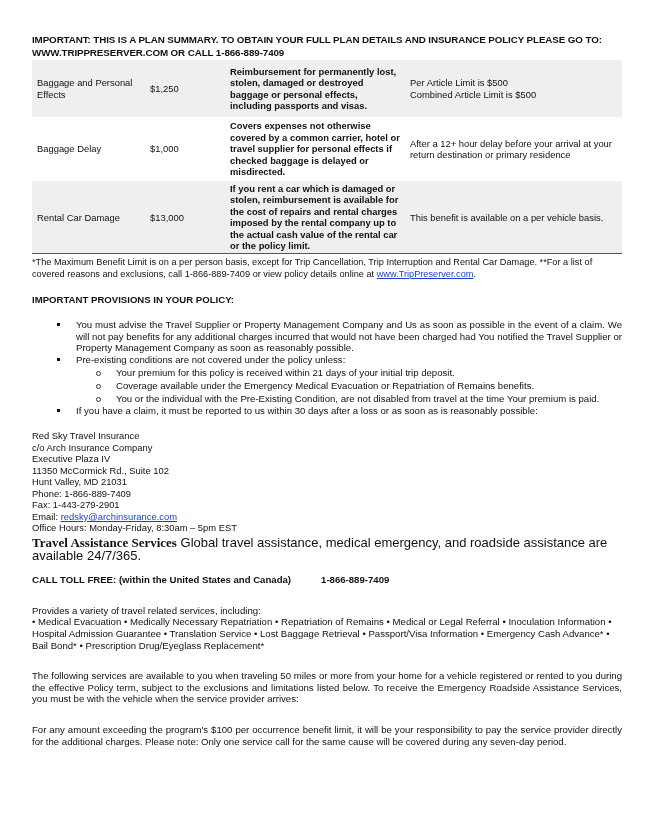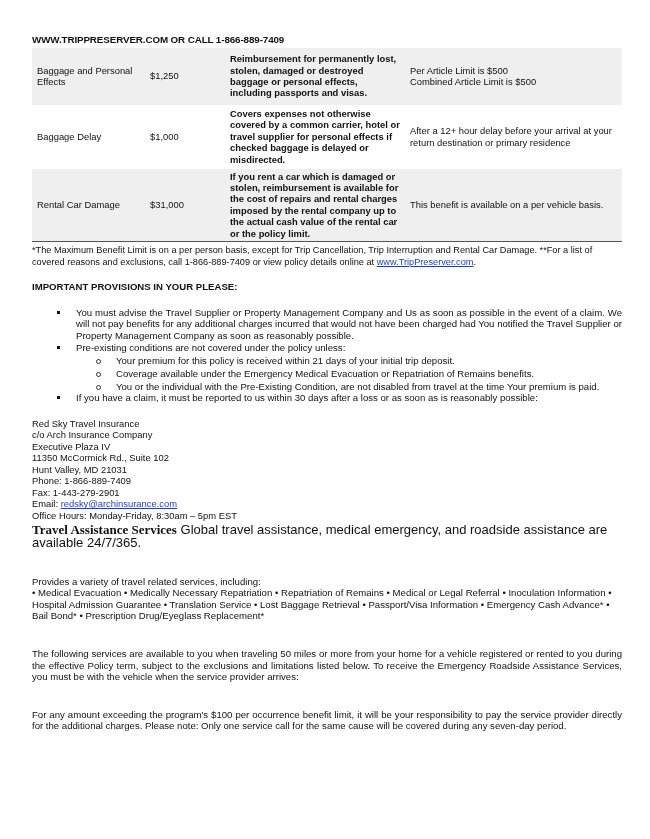--- a/index.html
+++ b/index.html
@@ -39,30 +39,31 @@
     content: ""; position: absolute; left: 2px; top: 4px; width: 3px; height: 3px;
     border: 0.8px solid #333; border-radius: 50%;
   }
   .addr { text-align: left; margin-top: 14px; font-size: 9.4px; line-height: 11.5px; }
   .tas { margin-top: 3px; }
   .tas-title { font-weight: bold; font-size: 13px; font-family: Liberation Serif, serif; }
   .tas-sub { font-size: 13px; }
   .toll { font-weight: bold; margin-top: 12px; }
   .toll .num { display: inline-block; margin-left: 30px; }
   p { margin: 0; }
-  .mt14 { margin-top: 26px; }
+  .mt14 { margin-top: 19px; }
   .justify { text-align: justify; }
   .center { text-align: center; }
 </style>
 </head>
 <body>
 
 <div class="page">
 
   <div class="hdr">
+    <div>IMPORTANT: THIS IS A PLAN SUMMARY. TO OBTAIN YOUR FULL PLAN DETAILS AND INSURANCE POLICY PLEASE GO TO:</div>
     <div>WWW.TRIPPRESERVER.COM OR CALL 1-866-889-7409</div>
   </div>
 
   <table class="benefits">
     <tbody>
         <tr class="shade r1">
       <td class="c1">Baggage and Personal Effects</td>
       <td class="c2">$1,250</td>
       <td class="c3">Reimbursement for permanently lost, stolen, damaged or destroyed baggage or personal effects, including passports and visas.</td>
       <td>
@@ -73,34 +74,34 @@
     <tr class="r2">
       <td class="c1">Baggage Delay</td>
       <td class="c2">$1,000</td>
       <td class="c3">Covers expenses not otherwise covered by a common carrier, hotel or travel supplier for personal effects if checked baggage is delayed or misdirected.</td>
       <td>
         <div>After a 12+ hour delay before your arrival at your return destination or primary residence</div>
       </td>
     </tr>
     <tr class="shade r3">
       <td class="c1">Rental Car Damage</td>
-      <td class="c2">$31,000</td>
+      <td class="c2">$13,000</td>
       <td class="c3">If you rent a car which is damaged or stolen, reimbursement is available for the cost of repairs and rental charges imposed by the rental company up to the actual cash value of the rental car or the policy limit.</td>
       <td>
         <div>This benefit is available on a per vehicle basis.</div>
       </td>
     </tr>
   </tbody>
     </table>
 
   <div class="footnote">
     <span>*The Maximum Benefit Limit is on a per person basis, except for Trip Cancellation, Trip Interruption and Rental Car Damage. **For a list of covered reasons and exclusions, call 1-866-889-7409 or view policy details online at </span><a class="lnk" href="#">www.TripPreserver.com</a><span>.</span>
   </div>
 
-  <div class="sec-title">IMPORTANT PROVISIONS IN YOUR PLEASE:</div>
+  <div class="sec-title">IMPORTANT PROVISIONS IN YOUR POLICY:</div>
 
   <ul class="provisions">
     <li><span>You must advise the Travel Supplier or Property Management Company and Us as soon as possible in the event of a claim. We will not pay benefits for any additional charges incurred that would not have been charged had You notified the Travel Supplier or Property Management Company as soon as reasonably possible.</span></li>
     <li>
       <span>Pre-existing conditions are not covered under the policy unless:</span>
       <ul class="sub">
         <li>Your premium for this policy is received within 21 days of your initial trip deposit.</li>
         <li>Coverage available under the Emergency Medical Evacuation or Repatriation of Remains benefits.</li>
         <li>You or the individual with the Pre-Existing Condition, are not disabled from travel at the time Your premium is paid.</li>
       </ul>
@@ -117,20 +118,23 @@
     <div>Phone: 1-866-889-7409</div>
     <div>Fax: 1-443-279-2901</div>
     <div><span>Email: </span><a class="lnk" href="#">redsky@archinsurance.com</a></div>
     <div>Office Hours: Monday-Friday, 8:30am – 5pm EST</div>
   </div>
 
   <div class="tas">
     <span class="tas-title">Travel Assistance Services</span><span class="tas-sub"> Global travel assistance, medical emergency, and roadside assistance are available 24/7/365.</span>
   </div>
 
+  <div class="toll">
+    <span>CALL TOLL FREE: (within the United States and Canada)</span><span class="num">1-866-889-7409</span>
+  </div>
 
   <div class="mt14">
     <p>Provides a variety of travel related services, including:</p>
     <p>• Medical Evacuation • Medically Necessary Repatriation • Repatriation of Remains • Medical or Legal Referral • Inoculation Information • Hospital Admission Guarantee • Translation Service • Lost Baggage Retrieval • Passport/Visa Information • Emergency Cash Advance* • Bail Bond* • Prescription Drug/Eyeglass Replacement*</p>
   </div>
 
 
   <p class="mt14 justify">The following services are available to you when traveling 50 miles or more from your home for a vehicle registered or rented to you during the effective Policy term, subject to the exclusions and limitations listed below. To receive the Emergency Roadside Assistance Services, you must be with the vehicle when the service provider arrives:</p>
 
 

